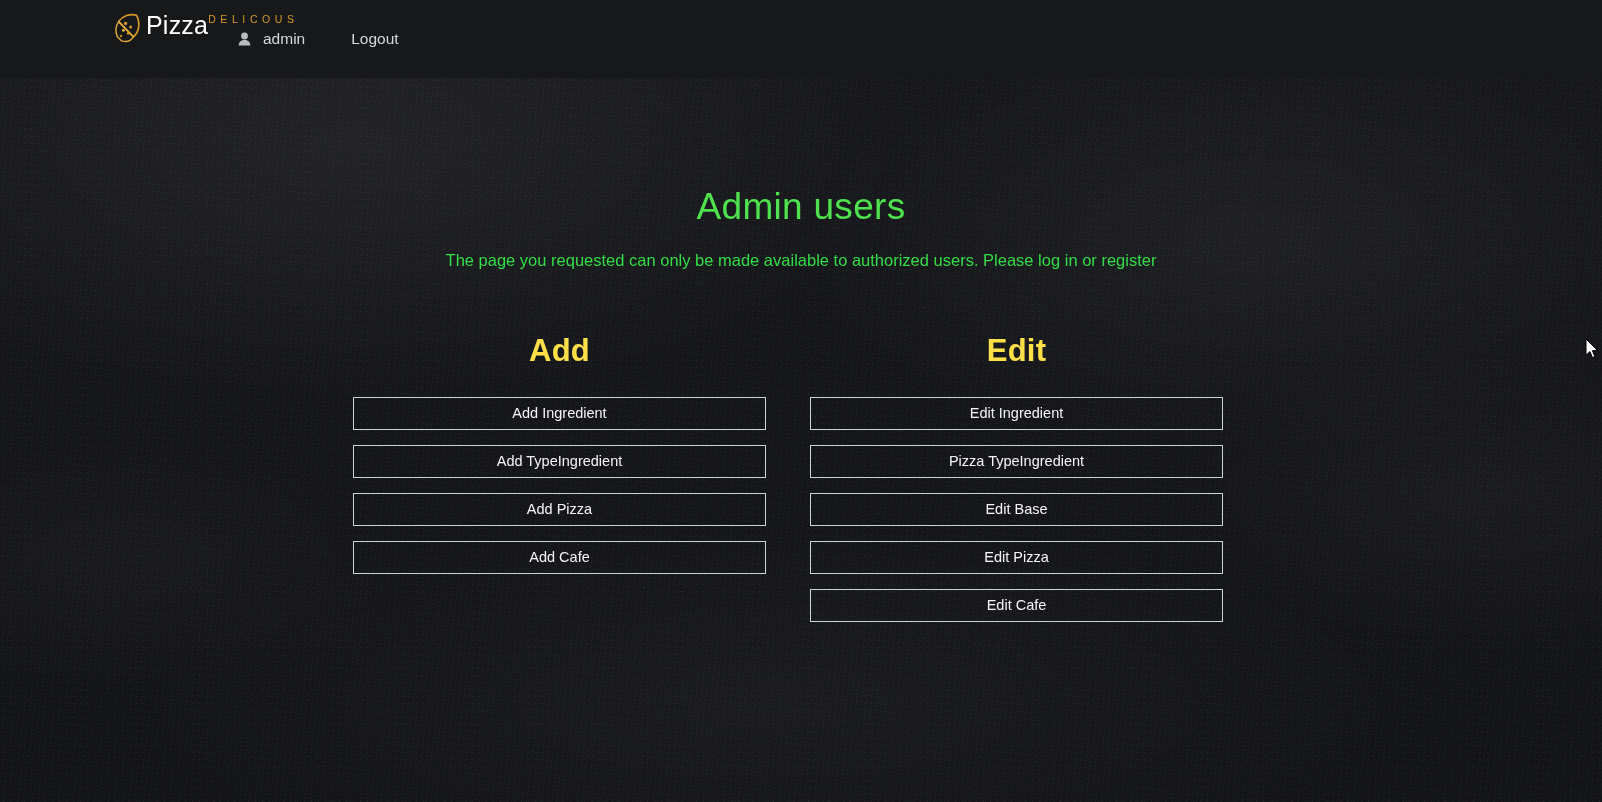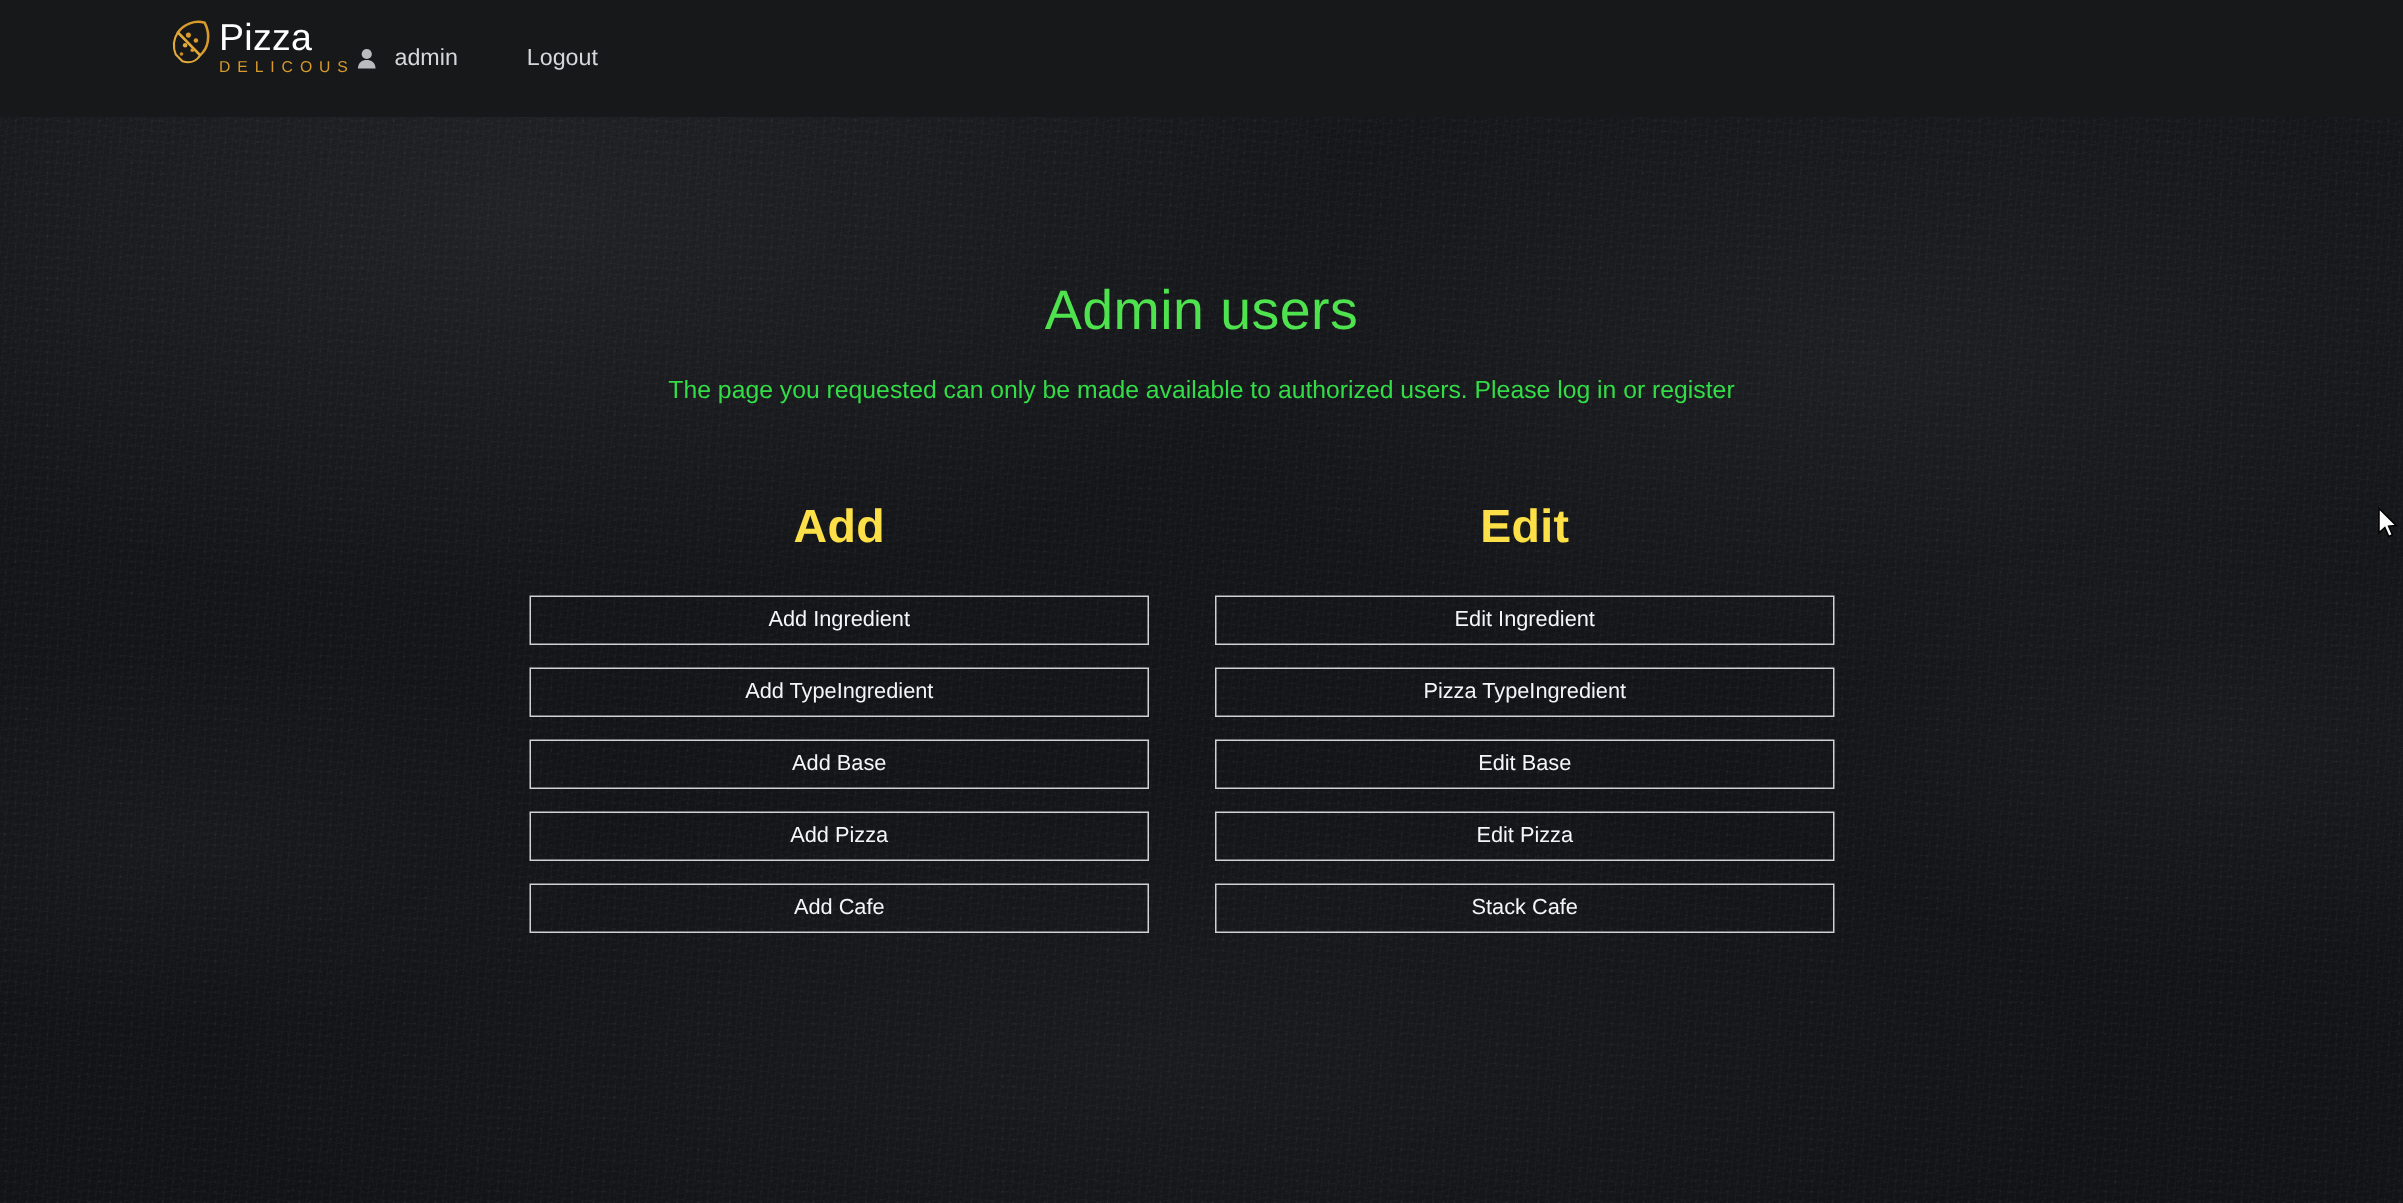--- a/index.html
+++ b/index.html
@@ -64,21 +64,21 @@
   .brand {
     position: absolute;
     left: 113px;
     top: 12px;
     display: flex;
     align-items: flex-start;
     text-decoration: none;
     line-height: 1;
   }
   .brand-icon { width: 30px; height: 34px; flex: 0 0 auto; margin-right: 3px; }
-  .brand-text { display: flex; flex-direction: column; }
+  .brand-text { display: flex; flex-direction: row; }
   .brand-name {
     font-size: 25px;
     font-weight: 400;
     letter-spacing: .2px;
     color: #ffffff;
     line-height: 26px;
   }
   .brand-sub {
     font-size: 10.5px;
     letter-spacing: 4.6px;
@@ -256,23 +256,20 @@
     <div class="panel panel-add">
       <h2 class="panel-heading">Add</h2>
       <ul class="panel-list">
         <li>
           <a class="panel-btn" href="#">Add Ingredient</a>
         </li>
         <li>
           <a class="panel-btn" href="#">Add TypeIngredient</a>
         </li>
         <li>
-          <a class="panel-btn" href="#">Add Base</a>
-        </li>
-        <li>
           <a class="panel-btn" href="#">Add Pizza</a>
         </li>
         <li>
           <a class="panel-btn" href="#">Add Cafe</a>
         </li>
       </ul>
     </div>
 
     <div class="panel panel-edit">
       <h2 class="panel-heading">Edit</h2>
@@ -283,21 +280,21 @@
         <li>
           <a class="panel-btn" href="#">Pizza TypeIngredient</a>
         </li>
         <li>
           <a class="panel-btn" href="#">Edit Base</a>
         </li>
         <li>
           <a class="panel-btn" href="#">Edit Pizza</a>
         </li>
         <li>
-          <a class="panel-btn" href="#">Stack Cafe</a>
+          <a class="panel-btn" href="#">Edit Cafe</a>
         </li>
       </ul>
     </div>
 
   </section>
 </main>
 
 <div class="cursor">
   <svg viewBox="0 0 14 21" width="14" height="21" aria-hidden="true">
     <path d="M1 1 L1 17.2 L4.9 13.6 L7.5 19.6 L9.9 18.5 L7.4 12.7 L12.4 12.3 Z" fill="#ffffff" stroke="#000000" stroke-width="1"></path>

